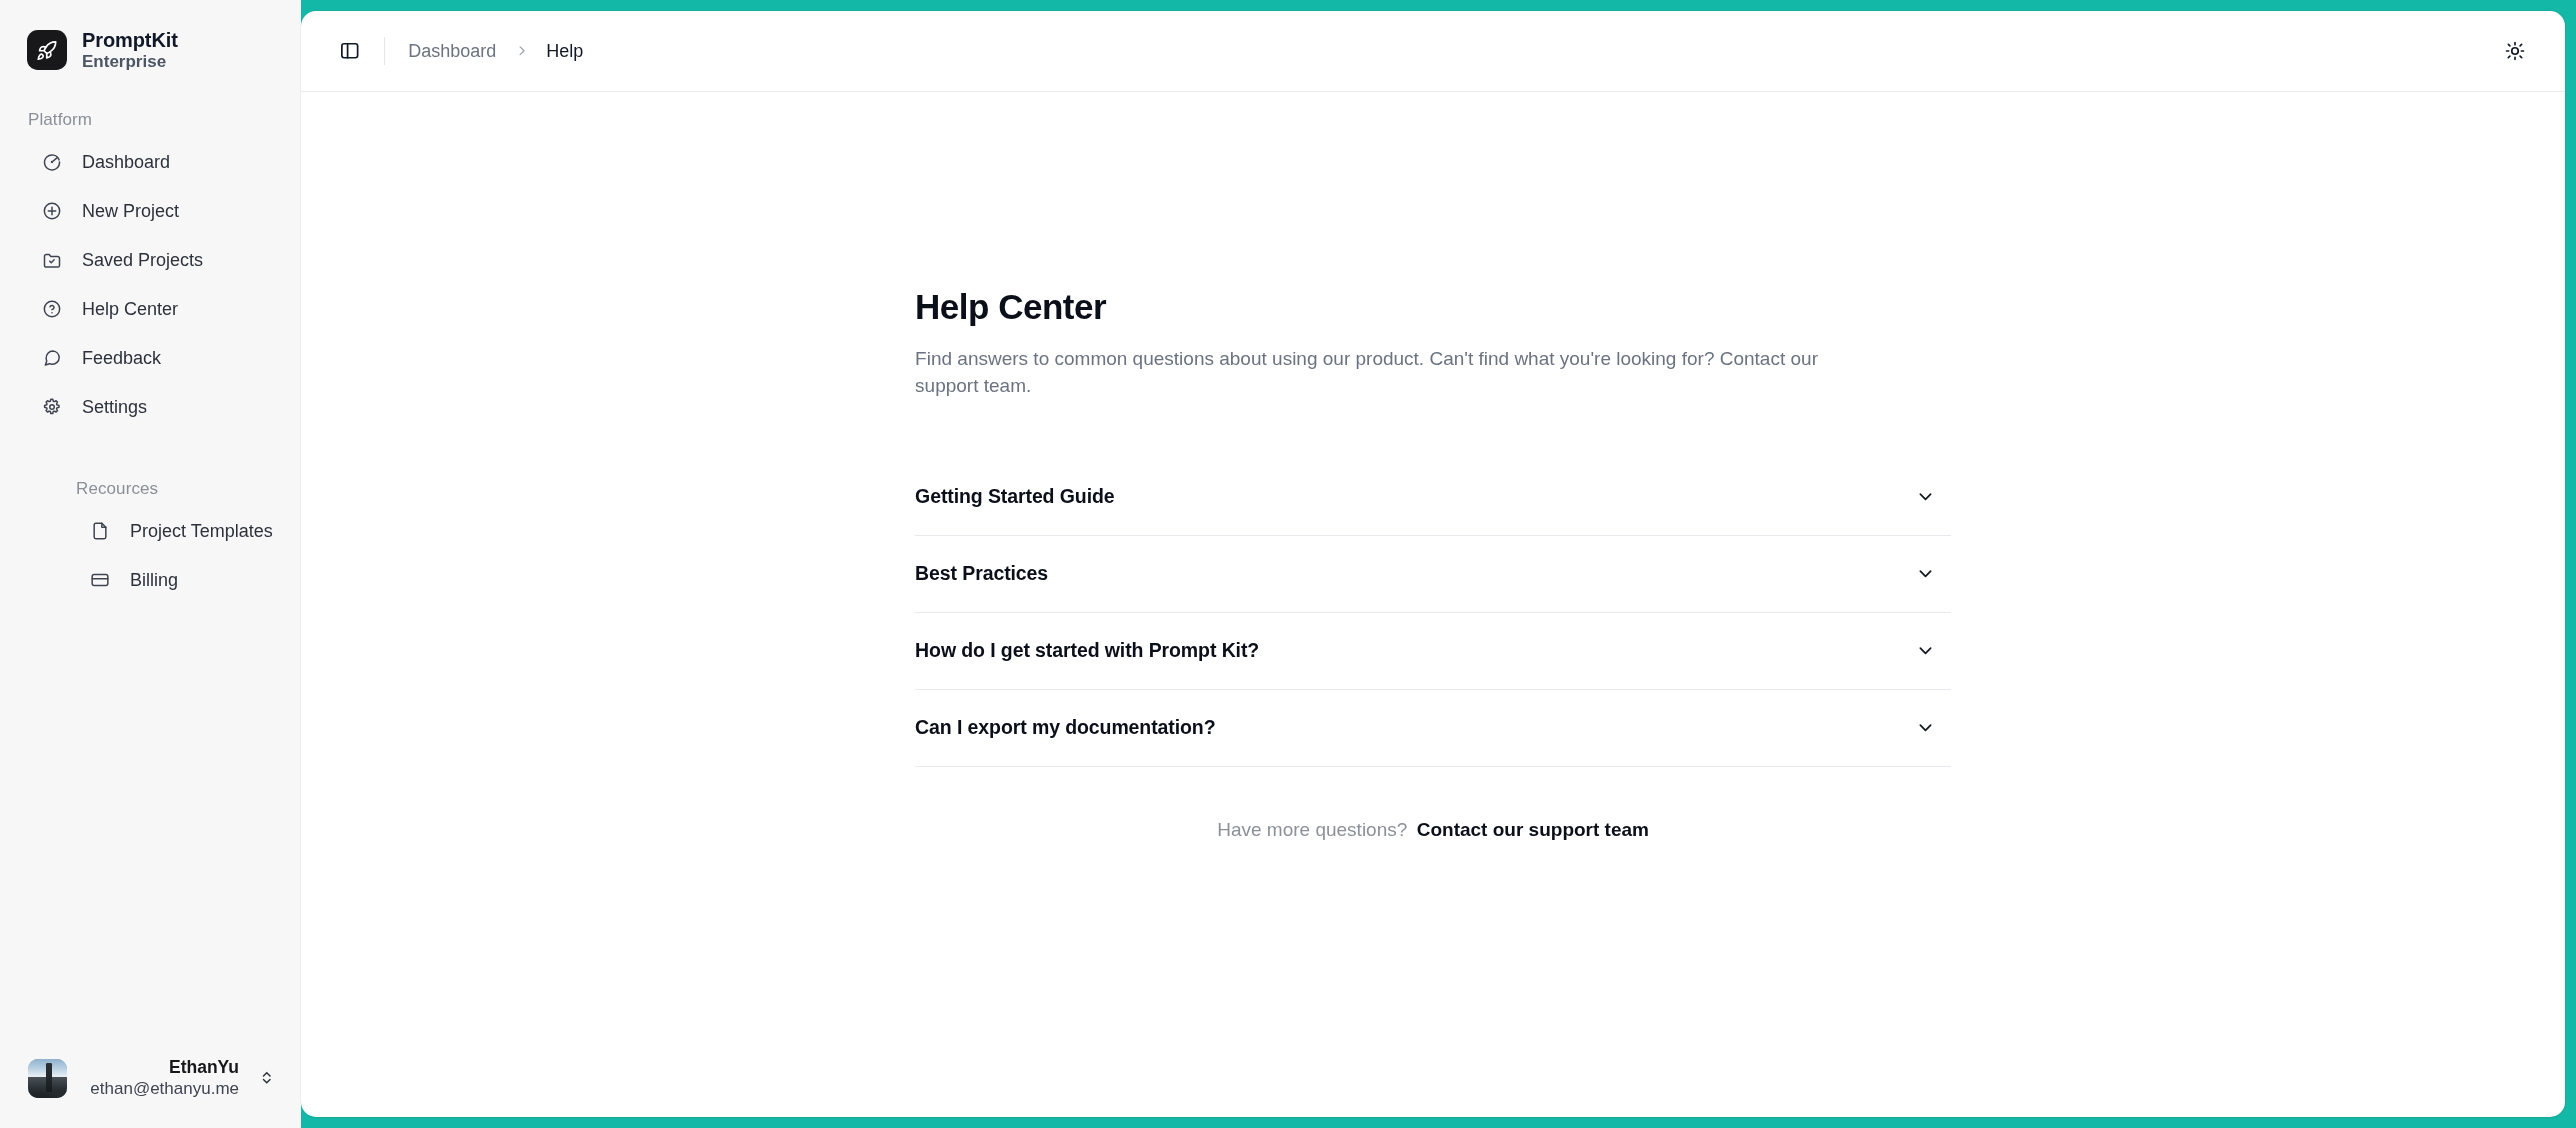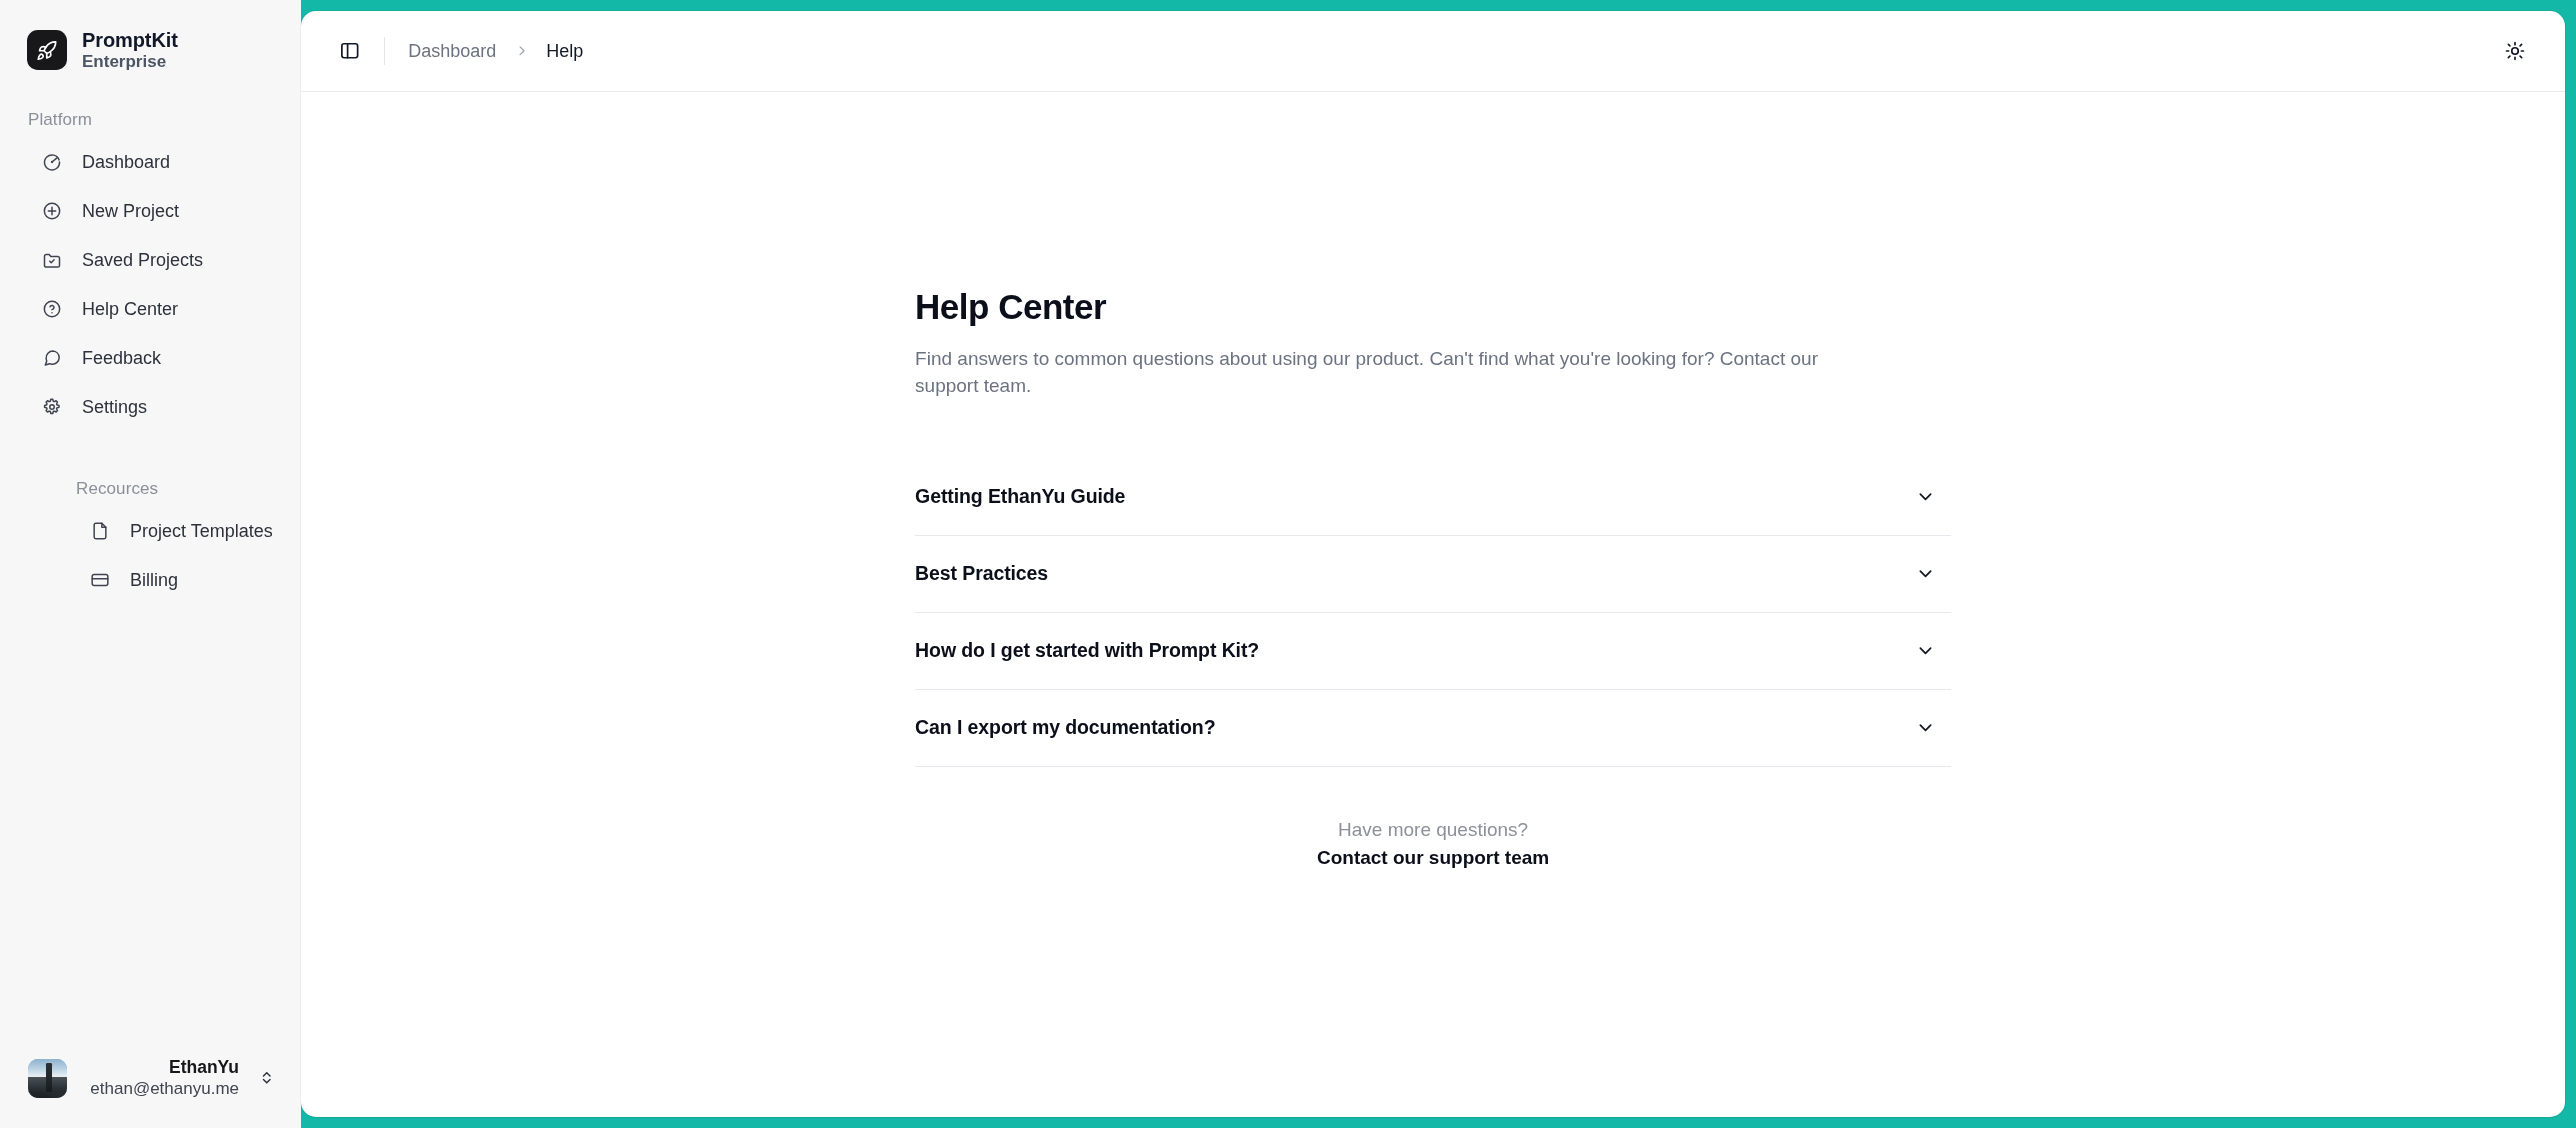--- a/index.html
+++ b/index.html
@@ -283,21 +283,20 @@
     color: #14181f;
     flex: 0 0 24px;
   }
 
   .contact-row {
     display: flex;
     align-items: center;
     justify-content: center;
     gap: 9.4px;
     margin-top: 53px;
-    flex-direction: column;
   }
   .contact-lead {
     font-size: 19px;
     color: #8b9099;
     line-height: 1;
   }
   .contact-link {
     font-size: 19px;
     font-weight: 700;
     color: #0b0f1a;
@@ -466,21 +465,21 @@
 
     <div class="main">
       <div class="content-col">
 
         <h1 class="page-title">Help Center</h1>
         <p class="page-sub">Find answers to common questions about using our product. Can't find what you're looking for? Contact our support team.</p>
 
         <div class="faq-list">
 
           <div class="faq-item">
-            <span class="faq-q">Getting EthanYu Guide</span>
+            <span class="faq-q">Getting Started Guide</span>
             <span class="faq-chev">
               <svg width="19" height="19" viewBox="0 0 24 24" fill="none" stroke="currentColor" stroke-width="2.2" stroke-linecap="round" stroke-linejoin="round">
                   <path d="M5.5 9l6.5 6.5L18.5 9"></path>
                 </svg>
             </span>
           </div>
 
           <div class="faq-item">
             <span class="faq-q">Best Practices</span>
             <span class="faq-chev">

